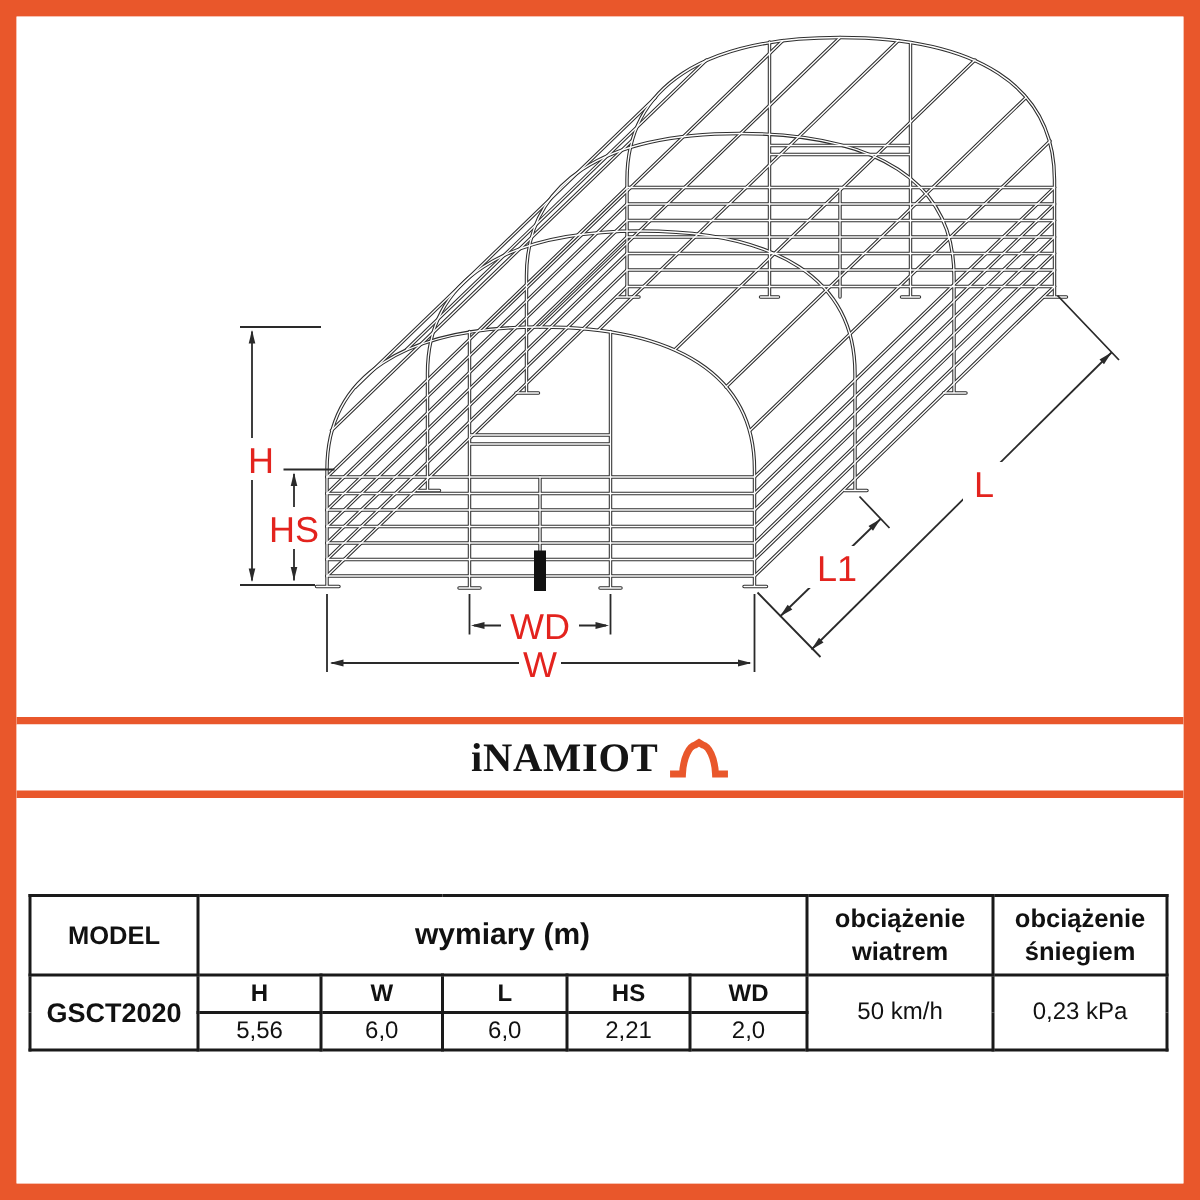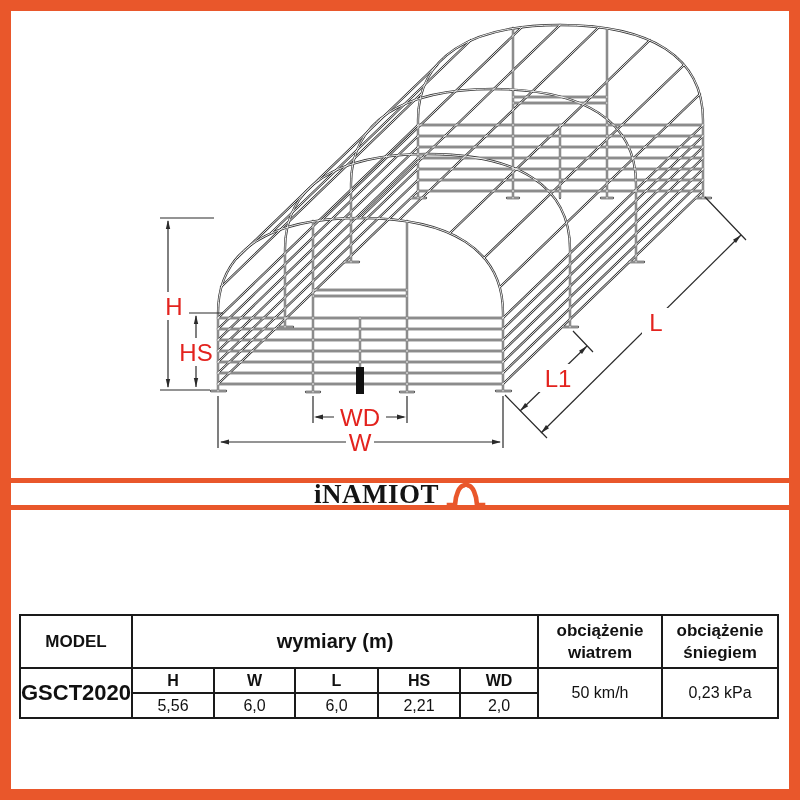--- a/index.html
+++ b/index.html
@@ -5,27 +5,27 @@
   html,body{margin:0;padding:0;background:#fff;}
   .page{
     width:800px;height:800px;box-sizing:border-box;position:relative;
     background:#fff;border:11px solid #e9572b;
     font-family:"Liberation Sans",sans-serif;
     display:flex;flex-direction:column;overflow:hidden;
   }
   .drawing-area{height:467px;position:relative;background:#fff;}
   .sep{height:5px;background:#e9572b;}
   .logo-band{
-    height:22px;display:flex;align-items:center;justify-content:center;gap:7px;background:#fff;
+    height:44px;display:flex;align-items:center;justify-content:center;gap:7px;background:#fff;
   }
   .logo-text{
     font-family:"Liberation Serif",serif;font-weight:bold;font-size:27px;color:#141414;
     letter-spacing:0.5px;line-height:1;
   }
-  .content-area{flex:1;position:relative;background:#fff;margin-top:40px;}
+  .content-area{flex:1;position:relative;background:#fff;}
 
   
   .tube-outer{stroke:#2f2f2f;stroke-width:2.3;fill:none;stroke-linecap:round;}
   .tube-inner{stroke:#ffffff;stroke-width:0.9;fill:none;stroke-linecap:round;}
   .dim{stroke:#2a2a2a;stroke-width:1.2;fill:none;}
   .dim-arrow{fill:#2a2a2a;stroke:none;}
   .dim-label{
     font-family:"Liberation Sans",sans-serif;font-size:24px;fill:#e3231e;
     text-anchor:middle;
   }
@@ -36,21 +36,21 @@
     position:absolute;left:8px;top:64px;border-collapse:collapse;table-layout:fixed;
     width:758px;color:#111;
   }
   .spec-table td{
     border:2px solid #1a1a1a;text-align:center;vertical-align:middle;
     padding:0;background:#fff;
   }
   .cell-model{font-weight:bold;font-size:17px;}
   .cell-wymiary{font-weight:bold;font-size:20px;}
   .cell-load{font-weight:bold;font-size:17px;line-height:1.25;padding:2px 6px;}
-  .cell-code{font-weight:bold;font-size:22px;}
+  .cell-code{font-weight:bold;font-size:18px;}
   .cell-sub{font-weight:bold;font-size:16px;}
   .cell-val{font-size:16px;}
   .row-head{height:53px;}
   .row-sub{height:25px;}
   .row-val{height:25px;}
 </style>
 </head>
 <body>
 
 <div class="page">

